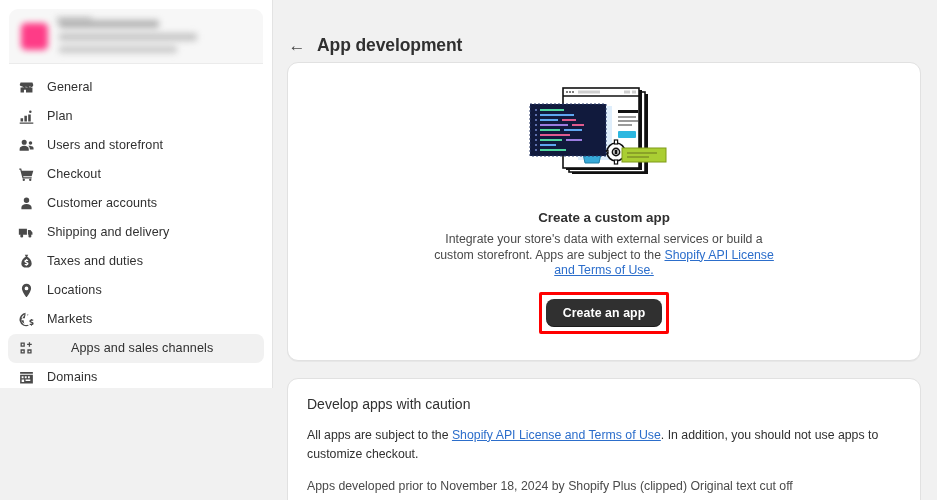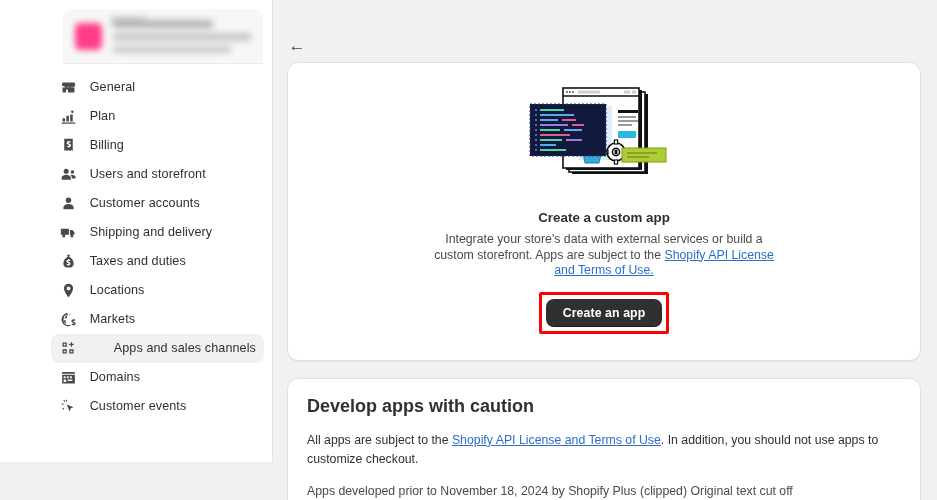--- a/index.html
+++ b/index.html
@@ -7,27 +7,26 @@
     width: 937px; height: 500px;
     overflow: hidden;
     background: #f1f1f1;
     font-family: "Liberation Sans", sans-serif;
     -webkit-font-smoothing: antialiased;
   }
   .app { position: relative; width: 937px; height: 500px; display: flex; }
 
   
   .sidebar {
-    width: 273px; height: 462px;
+    width: 273px; height: 388px;
     background: #fff;
     border-right: 1px solid #e3e3e3;
     display: flex; flex-direction: column;
     flex: 0 0 273px;
     overflow: hidden;
-    align-items: flex-end;
   }
   .store-header {
     height: 55px;
     margin: 9px 9px 0 9px;
     border-radius: 9px 9px 0 0;
     background: #f7f7f7;
     border-bottom: 1px solid #ebebeb;
     display: flex; align-items: center;
     padding: 0 12px;
     position: relative;
@@ -138,21 +137,21 @@
     font-size: 12.3px; font-weight: bold;
     font-family: "Liberation Sans", sans-serif;
     cursor: pointer;
     box-shadow: inset 0 -1px 0 rgba(0,0,0,.4);
     position: relative;
     letter-spacing: .1px;
   }
 
   .card.caution { margin-top: 17px; padding: 17px 19px 20px 19px; }
   .caution-title {
-    font-size: 18px; font-weight: bold; color: #303030; margin-bottom: 14px;
+    font-size: 14px; font-weight: normal; color: #303030; margin-bottom: 14px;
   }
   .caution-body {
     font-size: 12.3px; color: #303030; line-height: 19px;
   }
   .caution-body.second { margin-top: 13px; color: #4a4a4a; }
 </style>
 </head>
 <body>
 
 <div class="app">
@@ -182,39 +181,39 @@
 
       <div class="nav-item">
         <span class="nav-ico">
           <svg viewBox="0 0 20 20">
               <path d="M14.5 3a1.5 1.5 0 1 1 0 3 1.5 1.5 0 0 1 0-3zM3 16h3v-4H3v4zm4.5 0h3V9h-3v7zM12 16h3V7.5h-3V16zM2 17.2h16v1.3H2v-1.3z"></path>
             </svg>
         </span>
         <span class="nav-label">Plan</span>
       </div>
 
-      <div class="nav-item">
-        <span class="nav-ico">
-          <svg viewBox="0 0 20 20">
-              <path d="M5 2h10v14.4l-1.7-1-1.6 1-1.7-1-1.7 1-1.6-1-1.7 1V2zm5 2.3v.8h-.4a1.9 1.9 0 0 0-.5 3.7l1.4.4a.6.6 0 0 1-.2 1.2H8.5V11.7h1.4v.9h1v-.9h.3a1.9 1.9 0 0 0 .5-3.7l-1.4-.4a.6.6 0 0 1 .2-1.2h1.9V5.1h-1.4v-.8h-1z"></path>
-            </svg>
-        </span>
-        <span class="nav-label">Billing</span>
-      </div>
 
       <div class="nav-item">
         <span class="nav-ico">
           <svg viewBox="0 0 20 20">
               <path d="M7.3 3.2a3 3 0 1 1 0 6 3 3 0 0 1 0-6zm0 7.2c3 0 5.4 1.6 5.4 3.6v2.3H1.9V14c0-2 2.4-3.6 5.4-3.6zm7.4-1.2a2.1 2.1 0 1 1 0-4.2 2.1 2.1 0 0 1 0 4.2zm0 1.3c2.1 0 3.6 1.1 3.6 2.5v1.6h-4.4V14c0-1.5-.8-2.8-2-3.6a7 7 0 0 1 2.8-.1z"></path>
             </svg>
         </span>
         <span class="nav-label">Users and storefront</span>
       </div>
 
 
+      <div class="nav-item">
+        <span class="nav-ico">
+          <svg viewBox="0 0 20 20">
+              <path d="M1.5 3h2.3l.7 2.6H18l-1.9 6.6H6.1l.3 1.1h9.7v1.5H5.3L2.6 4.5H1.5V3zm5.3 11.9a1.4 1.4 0 1 1 0 2.8 1.4 1.4 0 0 1 0-2.8zm7.6 0a1.4 1.4 0 1 1 0 2.8 1.4 1.4 0 0 1 0-2.8z"></path>
+            </svg>
+        </span>
+        <span class="nav-label">Checkout</span>
+      </div>
 
       <div class="nav-item">
         <span class="nav-ico">
           <svg viewBox="0 0 20 20">
               <path d="M10 3a3.2 3.2 0 1 1 0 6.4A3.2 3.2 0 0 1 10 3zm0 7.6c3.3 0 6 1.8 6 4v2.1H4v-2.1c0-2.2 2.7-4 6-4z"></path>
             </svg>
         </span>
         <span class="nav-label">Customer accounts</span>
       </div>
 
@@ -281,20 +280,21 @@
         <span class="nav-label">Customer events</span>
       </div>
 
     </nav>
   </aside>
 
   <main class="main">
 
     <div class="page-head">
       <span class="back-arrow">←</span>
+      <h1 class="page-title">App development</h1>
     </div>
 
     <section class="card hero">
 
       <div class="illus">
         <svg viewBox="0 0 160 96" xmlns="http://www.w3.org/2000/svg">
 
           <rect x="48" y="8" width="76" height="80" fill="#111"></rect>
           <rect x="45" y="6" width="76" height="80" fill="#fff" stroke="#111" stroke-width="1.6"></rect>
           <rect x="42" y="4" width="76" height="80" fill="#111"></rect>

